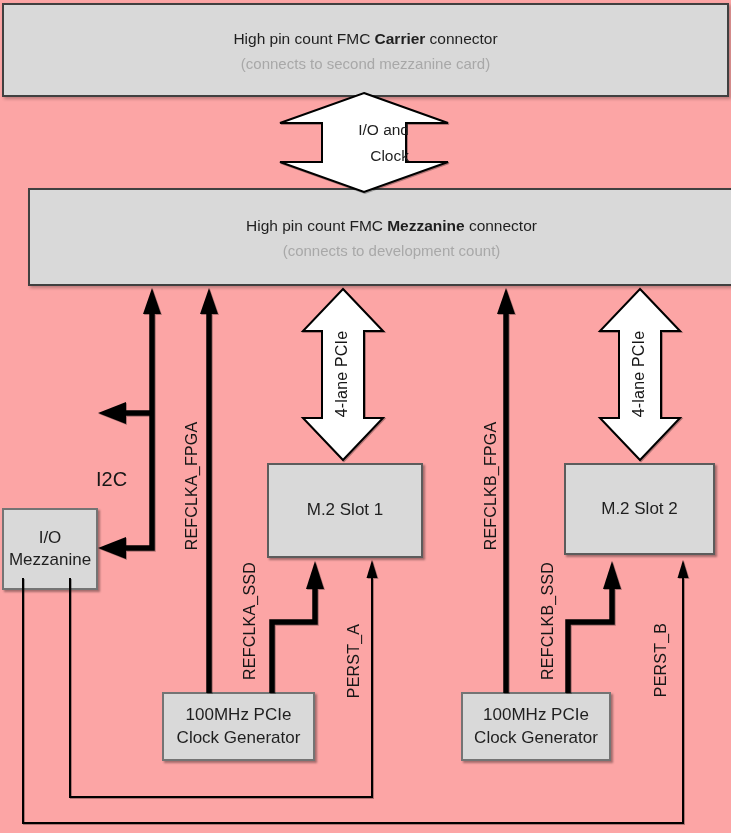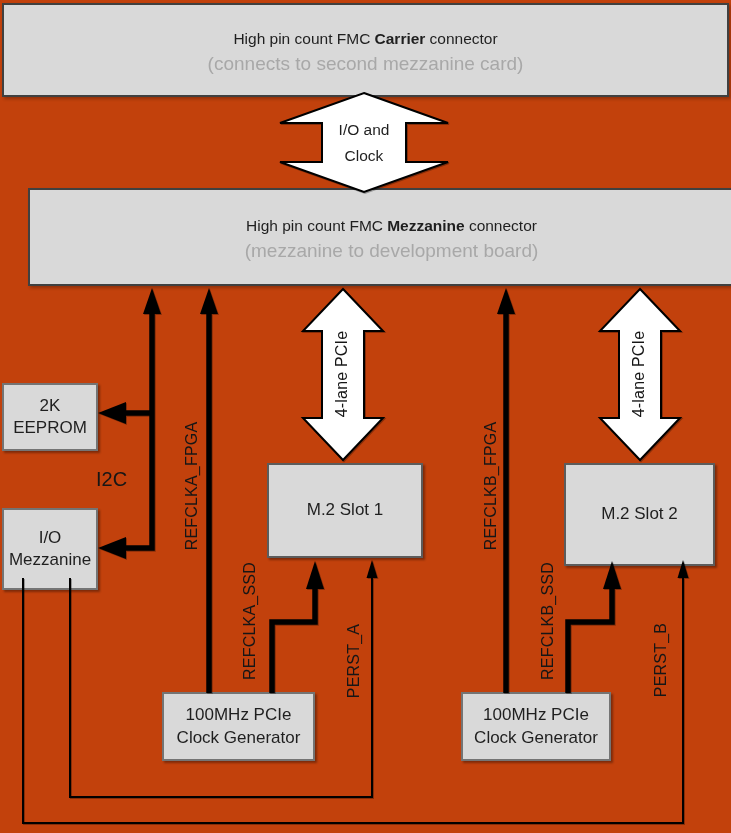--- a/index.html
+++ b/index.html
@@ -1,82 +1,78 @@
 <!DOCTYPE html>
 <html><head>
 <meta charset="utf-8">
 <style>
   html,body{margin:0;padding:0;background:#ffffff;}
   .canvas{
-    position:relative;width:731px;height:833px;background:#c2410c;
+    position:relative;width:731px;height:833px;background:#fca5a5;
     font-family:"Liberation Sans", sans-serif;overflow:hidden;
   }
   
   .conn-box{
     position:absolute;left:2px;width:727px;box-sizing:border-box;
     background:#d9d9d9;border:2px solid #404040;
     box-shadow:2px 2px 3px rgba(0,0,0,0.25);
     display:flex;flex-direction:column;align-items:center;justify-content:center;
     text-align:center;
   }
   .conn-box.carrier{top:3px;height:94px;}
   .conn-box.mezzanine{top:188px;height:98px;margin-left:26px;}
   .conn-title{font-size:15.5px;color:#1f1f1f;line-height:27px;}
   .conn-title b{margin:0 .27em;}
-  .conn-sub{font-size:19px;color:#a8a8a8;line-height:24px;}
+  .conn-sub{font-size:15px;color:#a8a8a8;line-height:24px;}
   
   .block{
     position:absolute;box-sizing:border-box;background:#d9d9d9;
     border:2px solid #747474;box-shadow:2px 2px 2px rgba(0,0,0,0.35);
     display:flex;flex-direction:column;align-items:center;justify-content:center;
     text-align:center;font-size:17px;color:#1f1f1f;line-height:1.32;
   }
   .eeprom{left:2px;top:383px;width:96px;height:68px;}
   .expander{left:2px;top:508px;width:96px;height:82px;}
   .m2slot1{left:267px;top:463px;width:156px;height:95px;border-color:#5c5c5c;}
-  .m2slot2{left:564px;top:463px;width:151px;height:103px;border-color:#5c5c5c;}
+  .m2slot2{left:564px;top:463px;width:151px;height:92px;border-color:#5c5c5c;}
   .clkgen1{left:162px;top:692px;width:153px;height:69px;}
   .clkgen2{left:461px;top:692px;width:150px;height:69px;}
   
   svg.overlay{position:absolute;left:0;top:0;pointer-events:none;}
   .thick{stroke:#000;stroke-width:5.5px;fill:none;}
   .thin{stroke:#000;stroke-width:2px;fill:none;}
   .head{fill:#000;stroke:none;}
   .hollow{fill:#fff;stroke:#000;stroke-width:2px;stroke-linejoin:miter;}
   .shadowed{filter:drop-shadow(1.5px 1.5px 0.5px rgba(0,0,0,0.3));}
   
   .vlabel{
     position:absolute;white-space:nowrap;font-size:16px;color:#161616;
     transform:translate(-50%,-50%) rotate(-90deg);letter-spacing:0.2px;
   }
   .io-label{
-    position:absolute;left:319px;top:117px;width:90px;text-align:center;
+    position:absolute;left:319px;top:117px;width:90px;text-align:right;
     font-size:15.5px;color:#1f1f1f;line-height:26px;
   }
   .i2c-label{position:absolute;left:96px;top:468px;font-size:20px;color:#161616;}
 </style>
 </head>
 <body>
 
 <div class="canvas">
 
   <div class="conn-box carrier">
     <div class="conn-title"><span>High pin count FMC</span><b>Carrier</b><span>connector</span></div>
     <div class="conn-sub">(connects to second mezzanine card)</div>
   </div>
 
   <div class="conn-box mezzanine">
     <div class="conn-title"><span>High pin count FMC</span><b>Mezzanine</b><span>connector</span></div>
-    <div class="conn-sub">(mezzanine to development board)</div>
+    <div class="conn-sub">(connects to development count)</div>
   </div>
 
-  <div class="block eeprom">
-    <span>2K</span>
-    <span>EEPROM</span>
-  </div>
   <div class="block expander">
     <span>I/O</span>
     <span>Mezzanine</span>
   </div>
   <div class="block m2slot1">
     <span>M.2 Slot 1</span>
   </div>
   <div class="block m2slot2">
     <span>M.2 Slot 2</span>
   </div>

